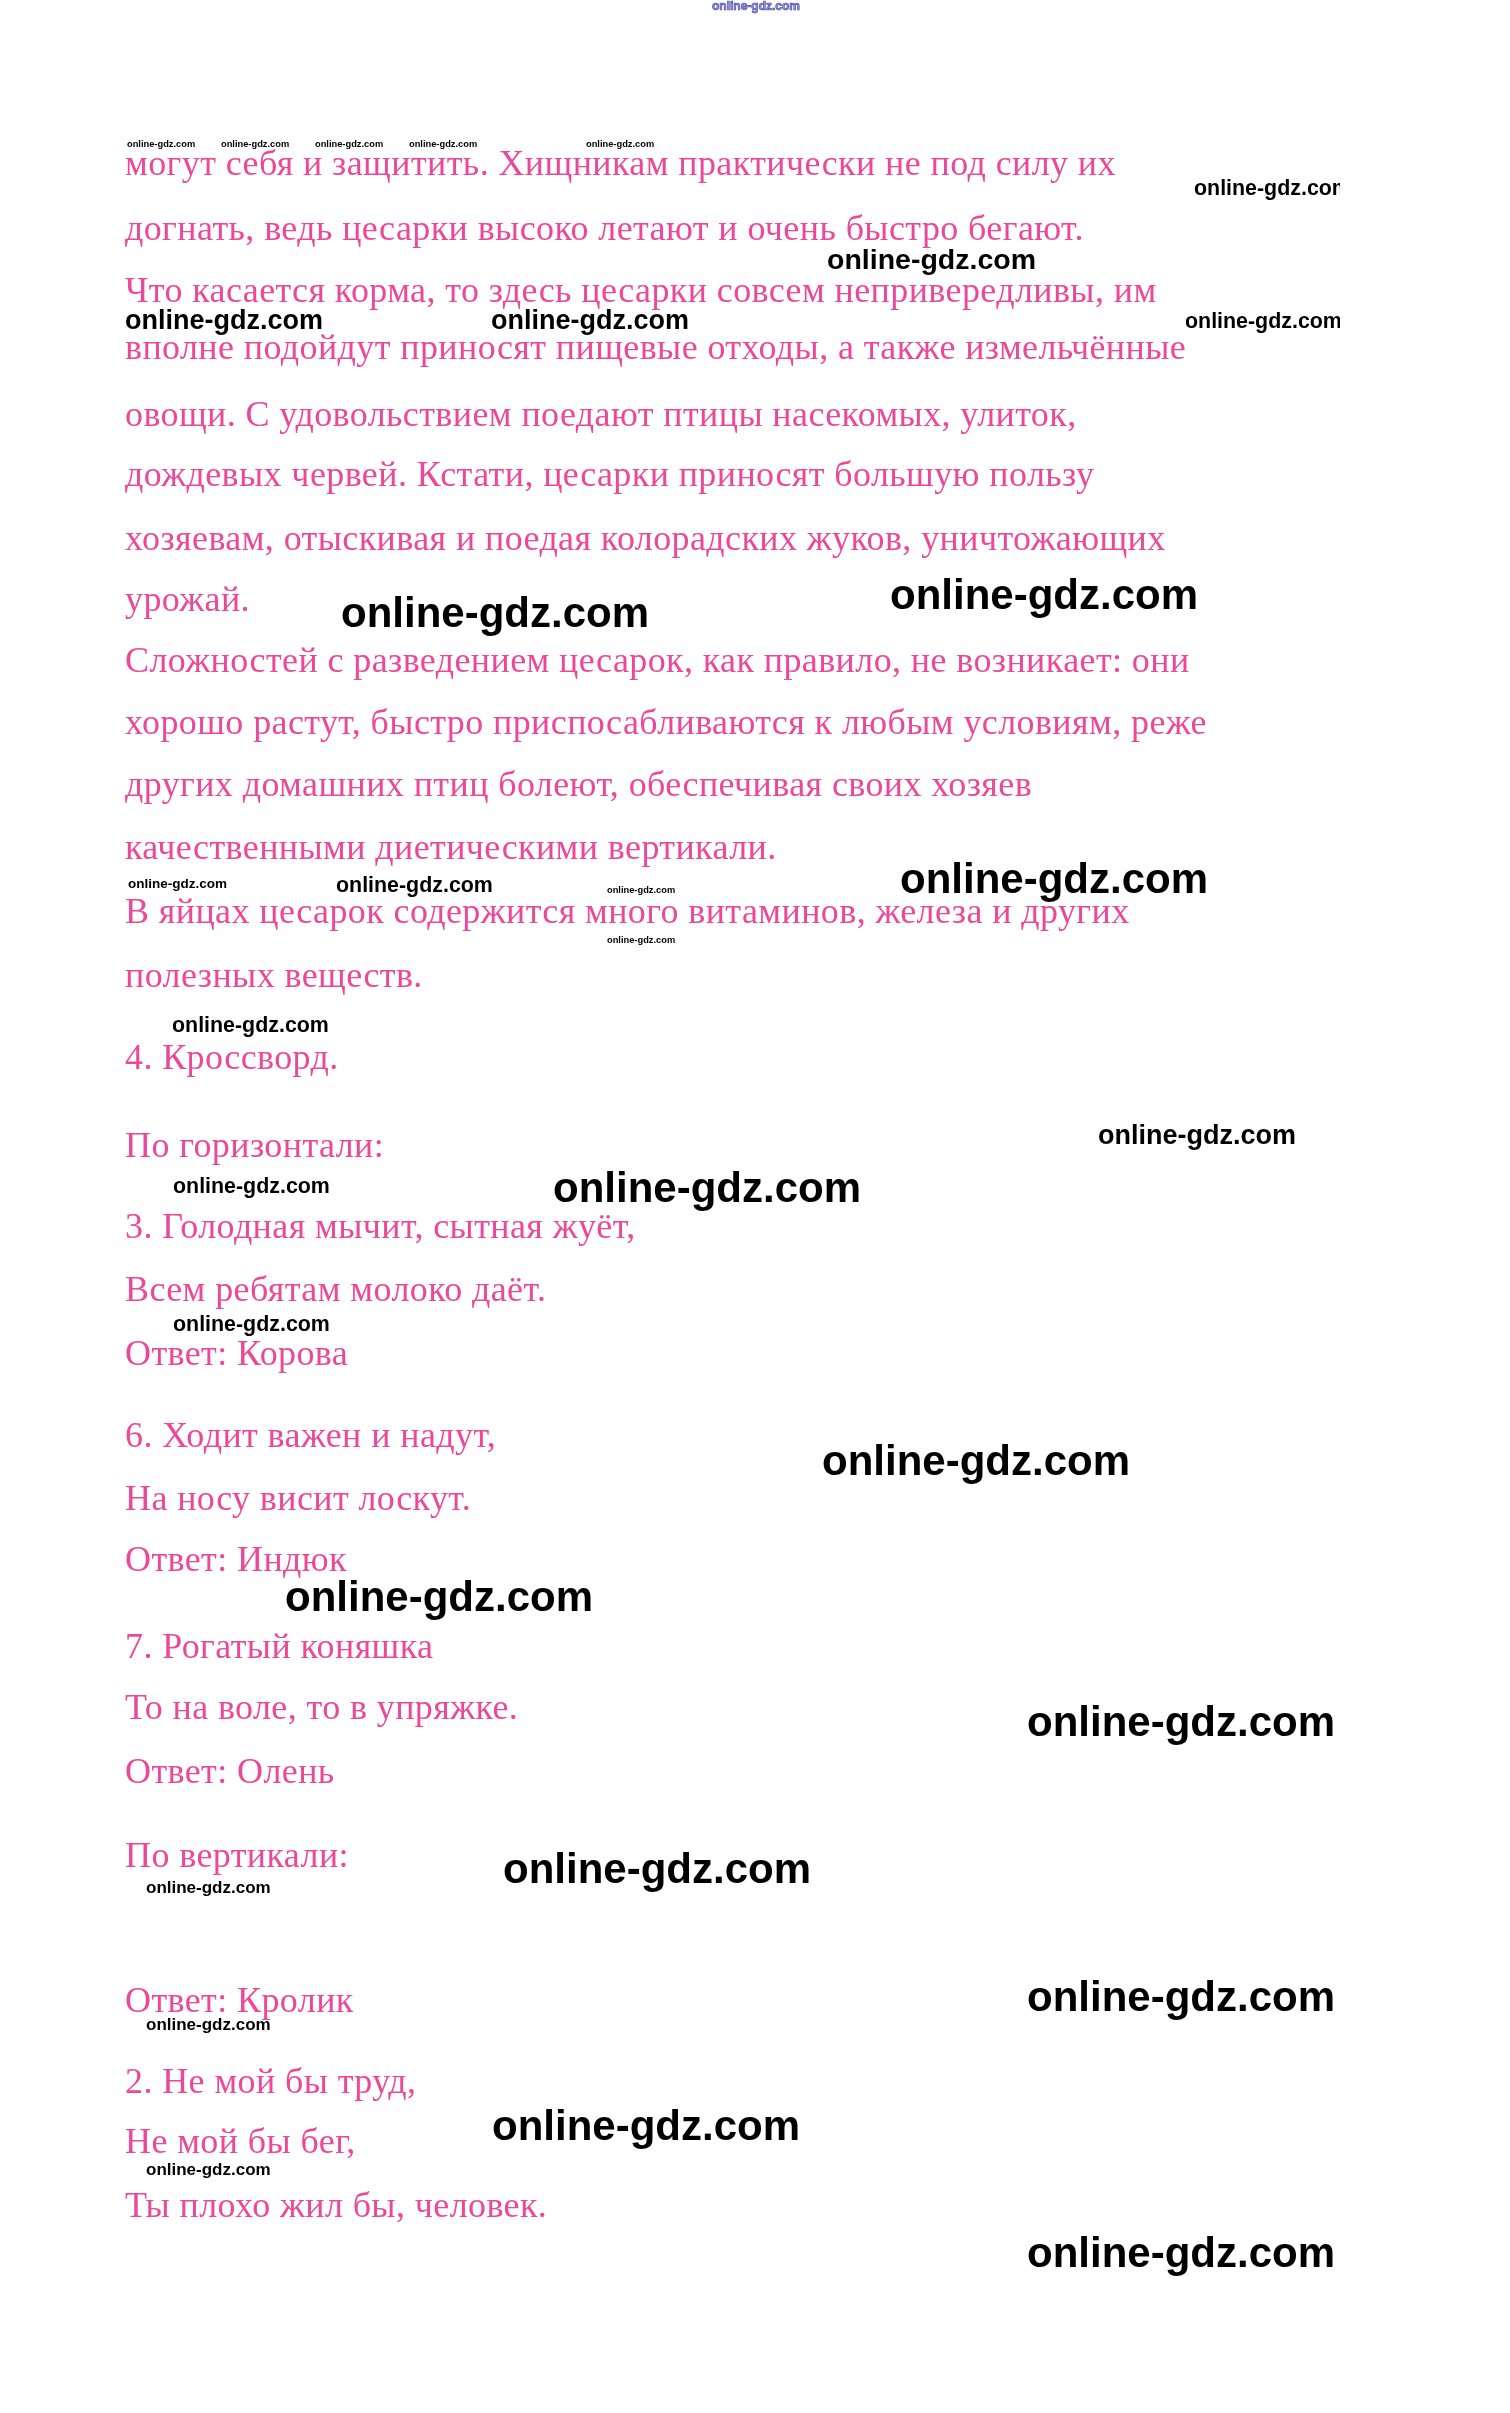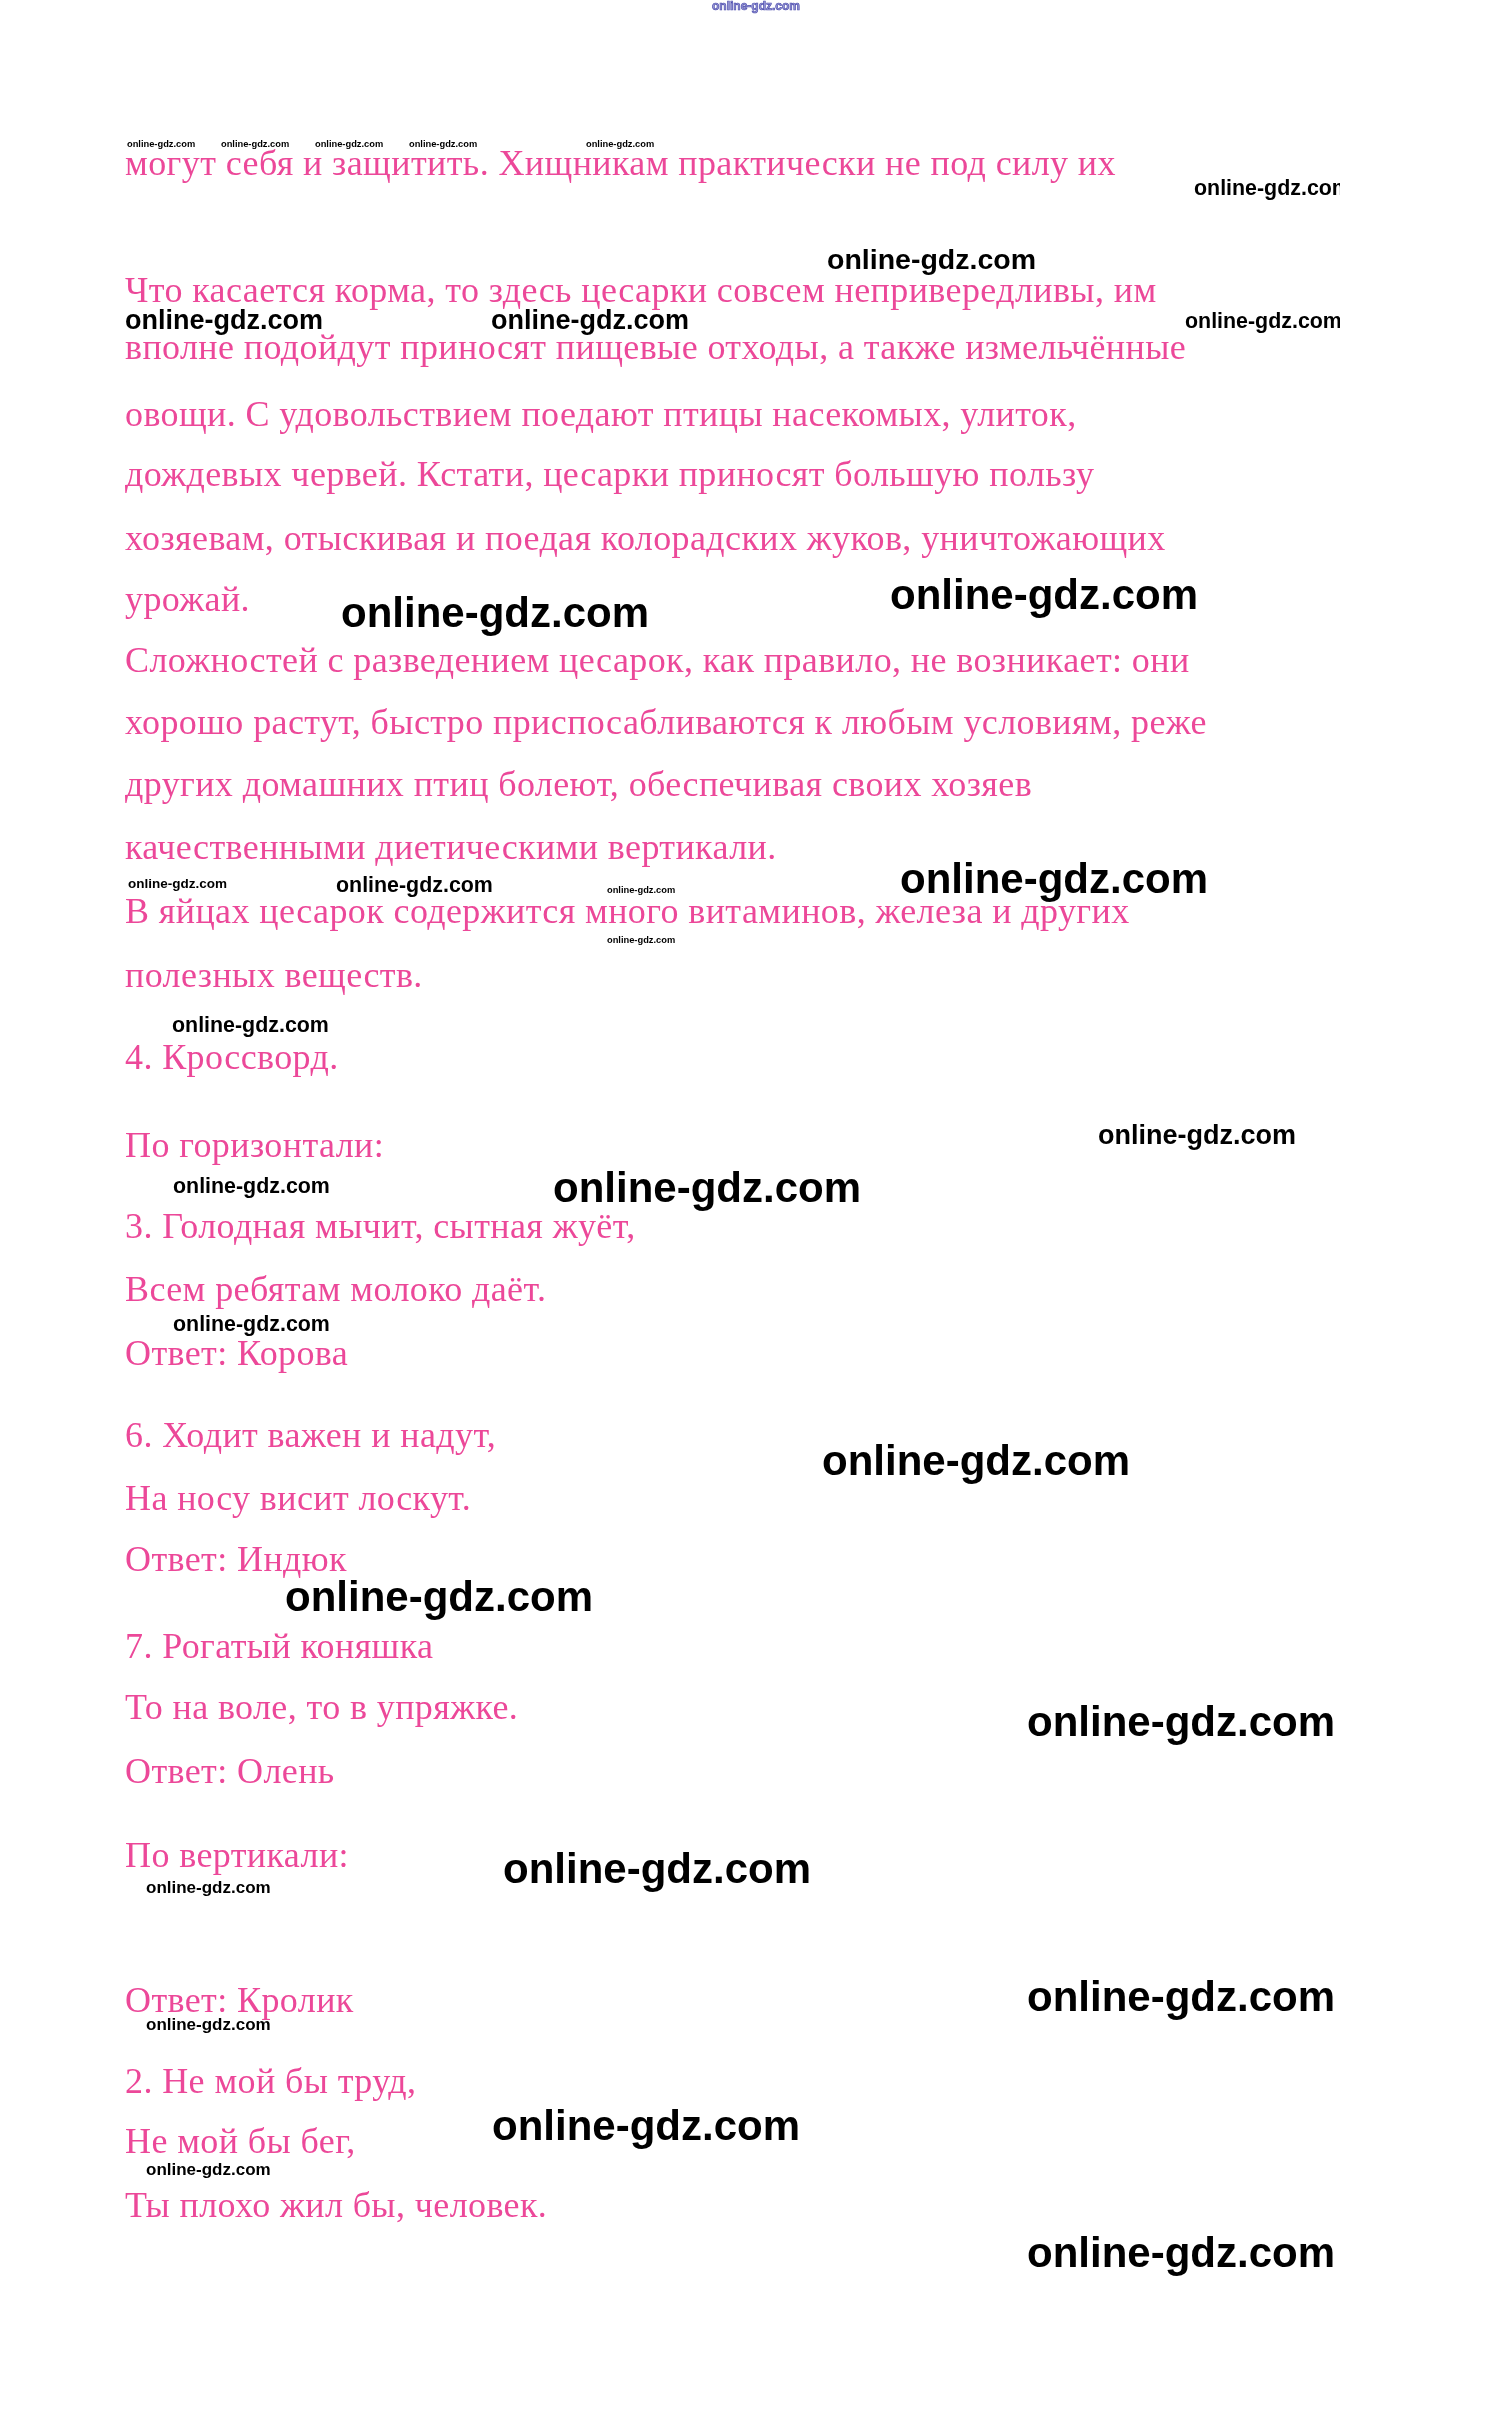--- a/index.html
+++ b/index.html
@@ -48,20 +48,21 @@
   <div class="wm wm-faint" style="left:712px; top:0px; font-size:12px;">online-gdz.com</div>
 
   <div class="wm" style="left:127px; top:140px; font-size:9.3px;">online-gdz.com</div>
   <div class="wm" style="left:221px; top:140px; font-size:9.3px;">online-gdz.com</div>
   <div class="wm" style="left:315px; top:140px; font-size:9.3px;">online-gdz.com</div>
   <div class="wm" style="left:409px; top:140px; font-size:9.3px;">online-gdz.com</div>
   <div class="wm" style="left:586px; top:140px; font-size:9.3px;">online-gdz.com</div>
 
   <div class="bl" style="top:145px;">могут себя и защитить. Хищникам практически не под силу их</div>
   <div class="wm" style="left:1194px; top:178px; font-size:21.4px;">online-gdz.com</div>
+  <div class="bl" style="top:210px;">догнать, ведь цесарки высоко летают и очень быстро бегают.</div>
   <div class="wm" style="left:827px; top:245px; font-size:28.5px;">online-gdz.com</div>
   <div class="bl" style="top:272px;">Что касается корма, то здесь цесарки совсем непривередливы, им</div>
   <div class="wm" style="left:125px; top:307px; font-size:27px;">online-gdz.com</div>
   <div class="wm" style="left:491px; top:307px; font-size:27px;">online-gdz.com</div>
   <div class="wm" style="left:1185px; top:311px; font-size:21.4px;">online-gdz.com</div>
   <div class="bl" style="top:329px;">вполне подойдут приносят пищевые отходы, а также измельчённые</div>
   <div class="bl" style="top:396px;">овощи. С удовольствием поедают птицы насекомых, улиток,</div>
   <div class="bl" style="top:456px;">дождевых червей. Кстати, цесарки приносят большую пользу</div>
   <div class="bl" style="top:520px;">хозяевам, отыскивая и поедая колорадских жуков, уничтожающих</div>
   <div class="bl" style="top:581px;">урожай.</div>

